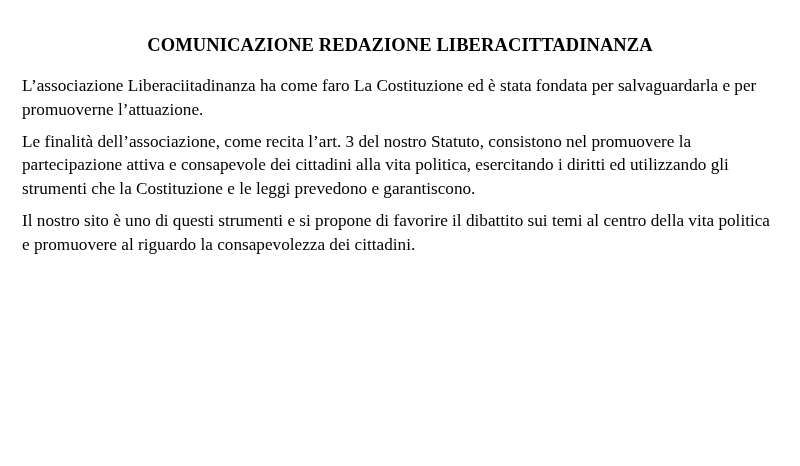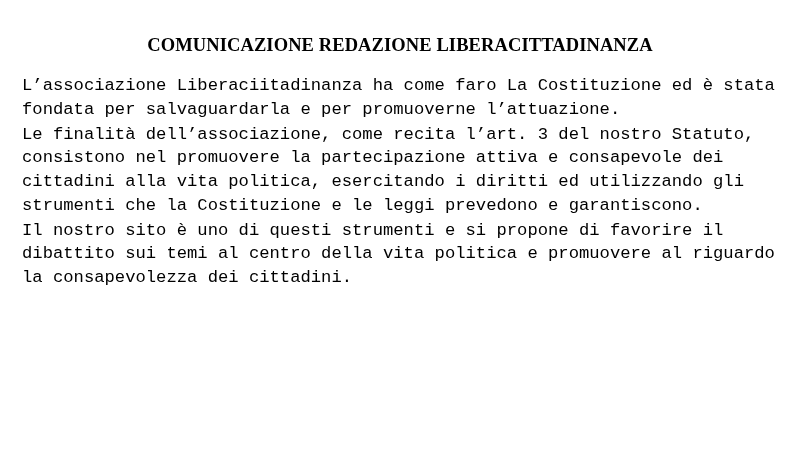--- a/index.html
+++ b/index.html
@@ -31,27 +31,26 @@
   }
   .para {
     font-size: 17.2px;
     line-height: 1.38;
     text-align: left;
     margin: 0;
     padding: 0;
   }
   .block {
     margin-bottom: 0;
-    font-family: Liberation Mono, monospace;
   }
   .gap {
     height: 17px;
   }
   .para + .para {
-    margin-top: 1px;
+    margin-top: 8px;
   }
 </style>
 </head>
 <body>
 
 <div class="page">
 
   <div class="doc-title">COMUNICAZIONE REDAZIONE LIBERACITTADINANZA</div>
 
   <div class="block">

